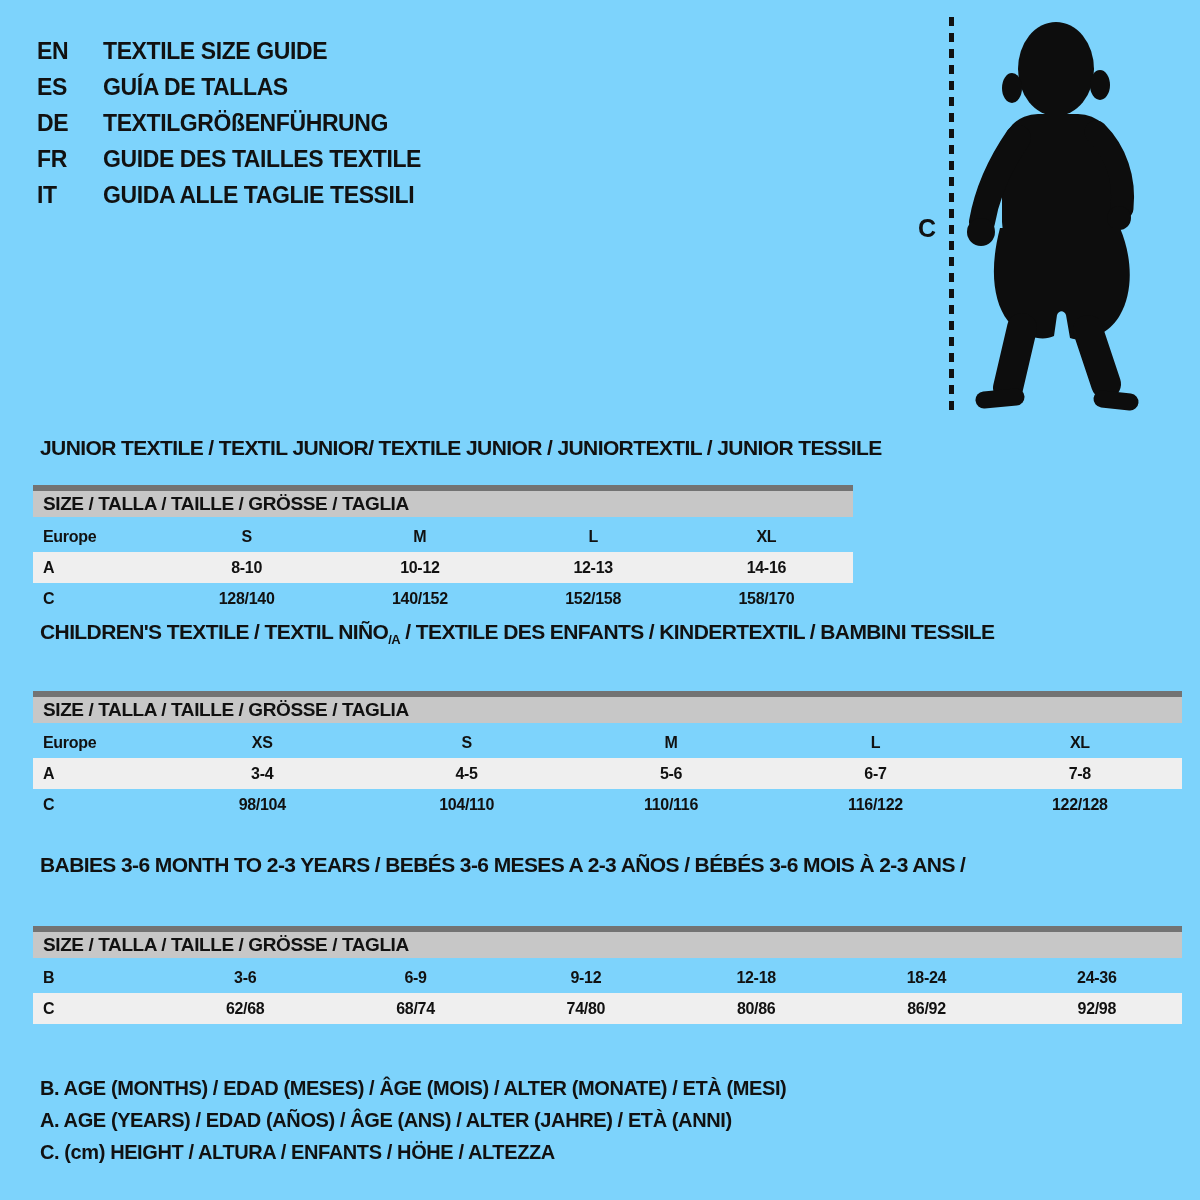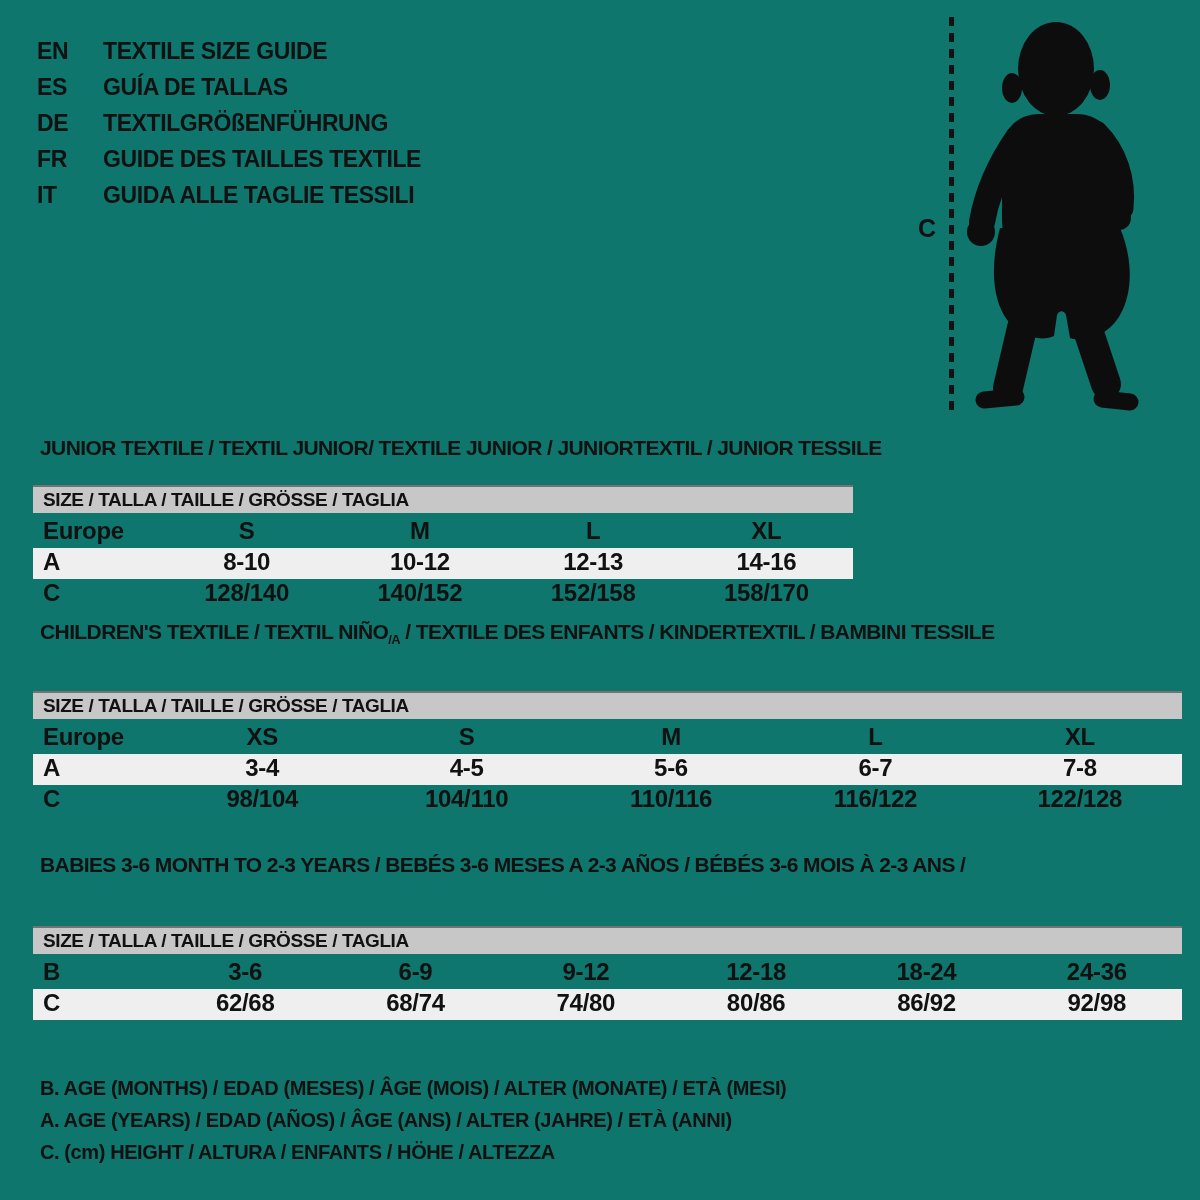--- a/index.html
+++ b/index.html
@@ -1,17 +1,17 @@
 <!DOCTYPE html>
 <html><head>
 <meta charset="utf-8">
 <style>
   html,body{margin:0;padding:0;background:#fff;}
   #page{
-    position:relative;width:1200px;height:1200px;background:#0f766e;overflow:hidden;
+    position:relative;width:1200px;height:1200px;background:#7dd3fc;overflow:hidden;
     font-family:"Liberation Sans","DejaVu Sans",sans-serif;
     color:#111;font-weight:700;
   }
   
   #lang-block{position:absolute;left:37px;top:33px;}
   .lang-row{display:flex;height:36px;align-items:center;font-size:23px;letter-spacing:-0.4px;}
   .lang-code{width:66px;}
   
   #measure-line{
     position:absolute;left:949px;top:17px;width:5px;height:399px;
@@ -24,26 +24,26 @@
   #junior-heading{top:436px;}
   #children-heading{top:620px;}
   #babies-heading{top:849px;line-height:31px;}
   .sub-a{font-size:0.62em;vertical-align:-0.35em;}
   
   .size-table{position:absolute;left:33px;}
   #junior-table{top:485px;width:820px;}
   #children-table{top:691px;width:1149px;}
   #babies-table{top:926px;width:1149px;}
   .size-bar{
-    height:26px;background:#c7c7c7;border-top:2px solid #737373;
+    height:26px;background:#c7c7c7;border-top:6px solid #737373;
     display:flex;align-items:center;padding-left:10px;
     font-size:19px;letter-spacing:-0.4px;
   }
   .rows{padding-top:4px;}
-  .trow{display:flex;height:31px;align-items:flex-start;font-size:24px;letter-spacing:-0.3px;}
+  .trow{display:flex;height:31px;align-items:center;font-size:16px;letter-spacing:-0.3px;}
   .rows .trow:nth-child(even){background:#efefef;}
   .trow .lbl{width:127px;padding-left:10px;box-sizing:border-box;}
   .trow .cell{flex:1;text-align:center;}
   
   #footnotes{position:absolute;left:40px;top:1072px;}
   .footnote{height:32px;display:flex;align-items:center;font-size:20px;letter-spacing:-0.4px;white-space:nowrap;}
 </style>
 </head>
 <body>
 

